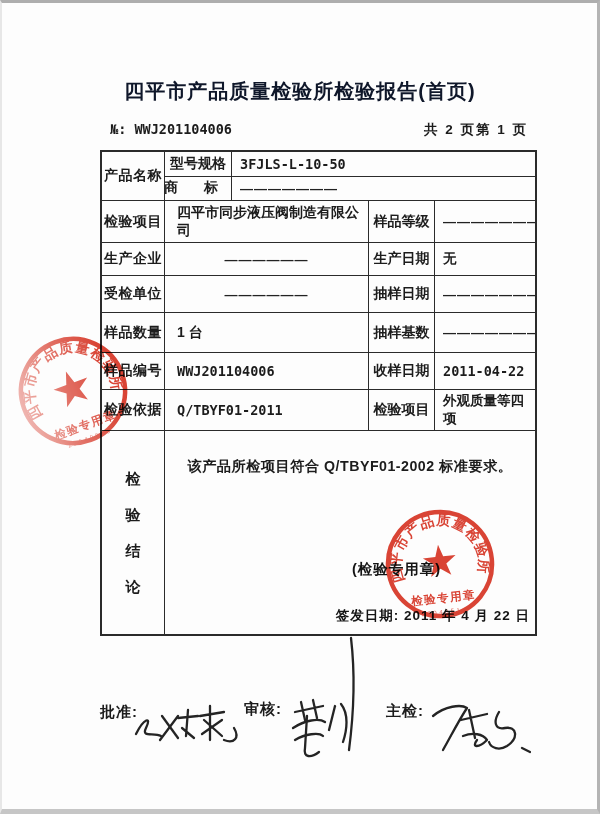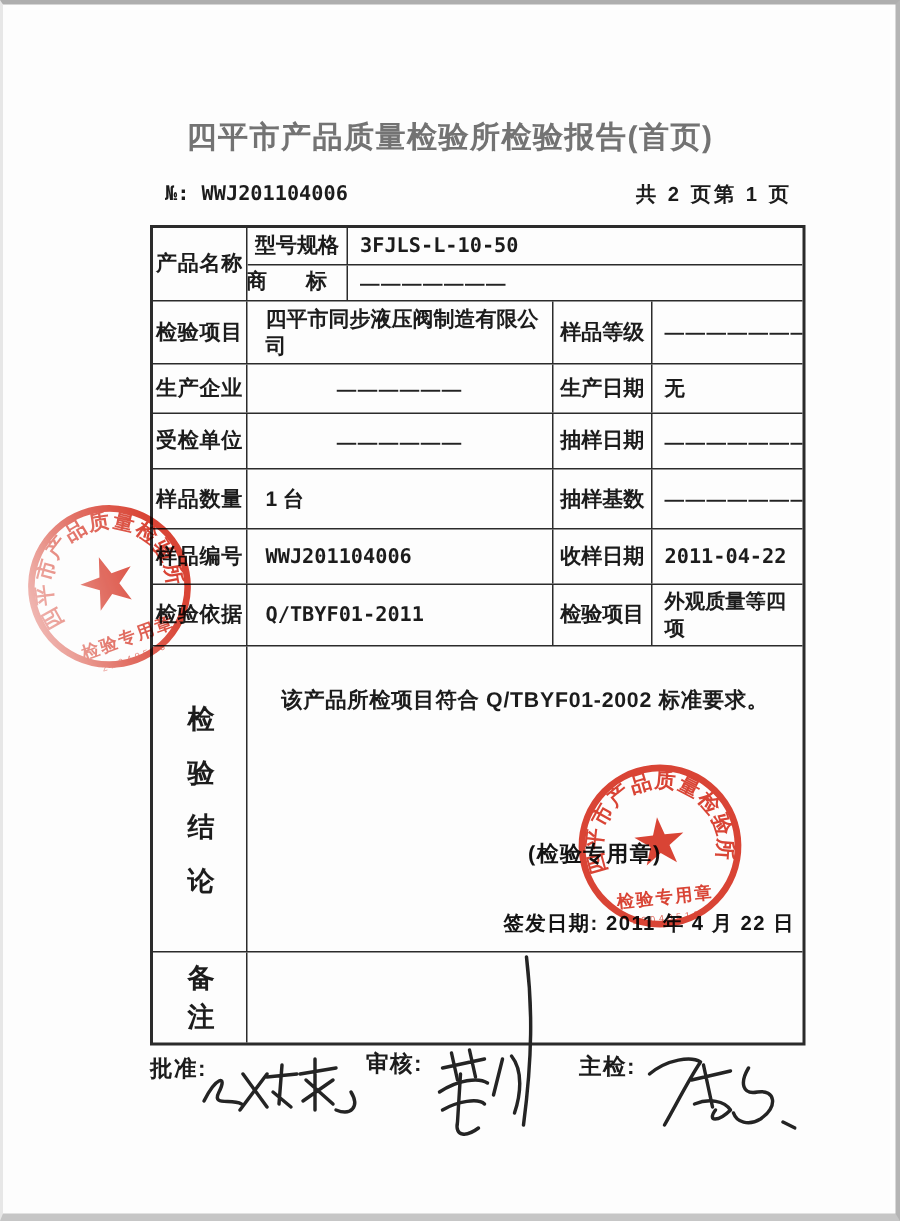--- a/index.html
+++ b/index.html
@@ -13,21 +13,21 @@
     position:absolute;inset:0;pointer-events:none;
     border-top:3px solid #aeaeae;
     border-right:3px solid #b4b4b4;
     border-bottom:5px solid #c6c6c6;
     border-left:2px solid #e7e7e7;
     box-sizing:border-box;
   }
   .title{
     position:absolute;top:78px;left:0;width:600px;
     text-align:center;font-size:20px;font-weight:bold;
-    letter-spacing:1px;color:#737373;
+    letter-spacing:1px;color:#0f172a;
   }
   .docno{
     position:absolute;top:121px;left:110px;
     font-size:13.5px;font-weight:bold;
     font-family:"DejaVu Sans Mono", monospace;
   }
   .pageinfo{
     position:absolute;top:121px;right:72px;
     font-size:13.5px;font-weight:bold;letter-spacing:2px;
   }
@@ -50,21 +50,21 @@
   .right-split{flex:1;flex-direction:column;padding:0;align-items:stretch;}
   .subrow{display:flex;height:24px;box-sizing:border-box;flex:1;}
   .subrow + .subrow{border-top:1.5px solid #2b2b2b;}
   .sub-lbl{width:66px;display:flex;align-items:center;justify-content:center;
     font-size:14px;font-weight:600;box-sizing:border-box;flex:none;}
   .sub-val{flex:1;display:flex;align-items:center;padding-left:8px;
     border-left:1.5px solid #2b2b2b;box-sizing:border-box;}
   .spread2{letter-spacing:26px;padding-left:12px;white-space:nowrap;}
   .vlabel{
     width:16px;margin:0 auto;text-align:center;
-    font-size:18px;font-weight:600;word-break:break-all;
+    font-size:15px;font-weight:600;word-break:break-all;
   }
   .tall-cell{width:62px;justify-content:center;flex:none;}
   .merged{flex:1;position:relative;align-items:flex-start;}
   .conclusion-text{
     width:100%;text-align:center;padding-top:26px;
     font-size:14.2px;font-weight:600;letter-spacing:0.5px;
   }
   .seal-note{
     position:absolute;left:352px;top:560px;
     font-size:14.5px;font-weight:600;letter-spacing:1px;color:#141414;
@@ -149,28 +149,20 @@
 
   <div class="tr" style="height:204px">
     <div class="td tall-cell">
       <div class="vlabel" style="line-height:36px">检验结论</div>
     </div>
     <div class="td merged">
       <div class="conclusion-text">该产品所检项目符合 Q/TBYF01-2002 标准要求。</div>
     </div>
   </div>
 
-  <div class="tr" style="height:61px">
-    <div class="td tall-cell">
-      <div class="vlabel" style="line-height:26px">备注</div>
-    </div>
-    <div class="td merged">
-      <span></span>
-    </div>
-  </div>
 </div>
 
 <div class="seal-note">(检验专用章)</div>
 <div class="issue-date">签发日期: 2011 年 4 月 22 日</div>
 
 <div class="sig-label" style="left:100px;top:703px">批准:</div>
 <div class="sig-label" style="left:244px;top:700px">审核:</div>
 <div class="sig-label" style="left:386px;top:702px">主检:</div>
 
 <svg class="sig-svg" style="left:132px;top:696px" width="112" height="62" viewBox="0 0 112 62">

